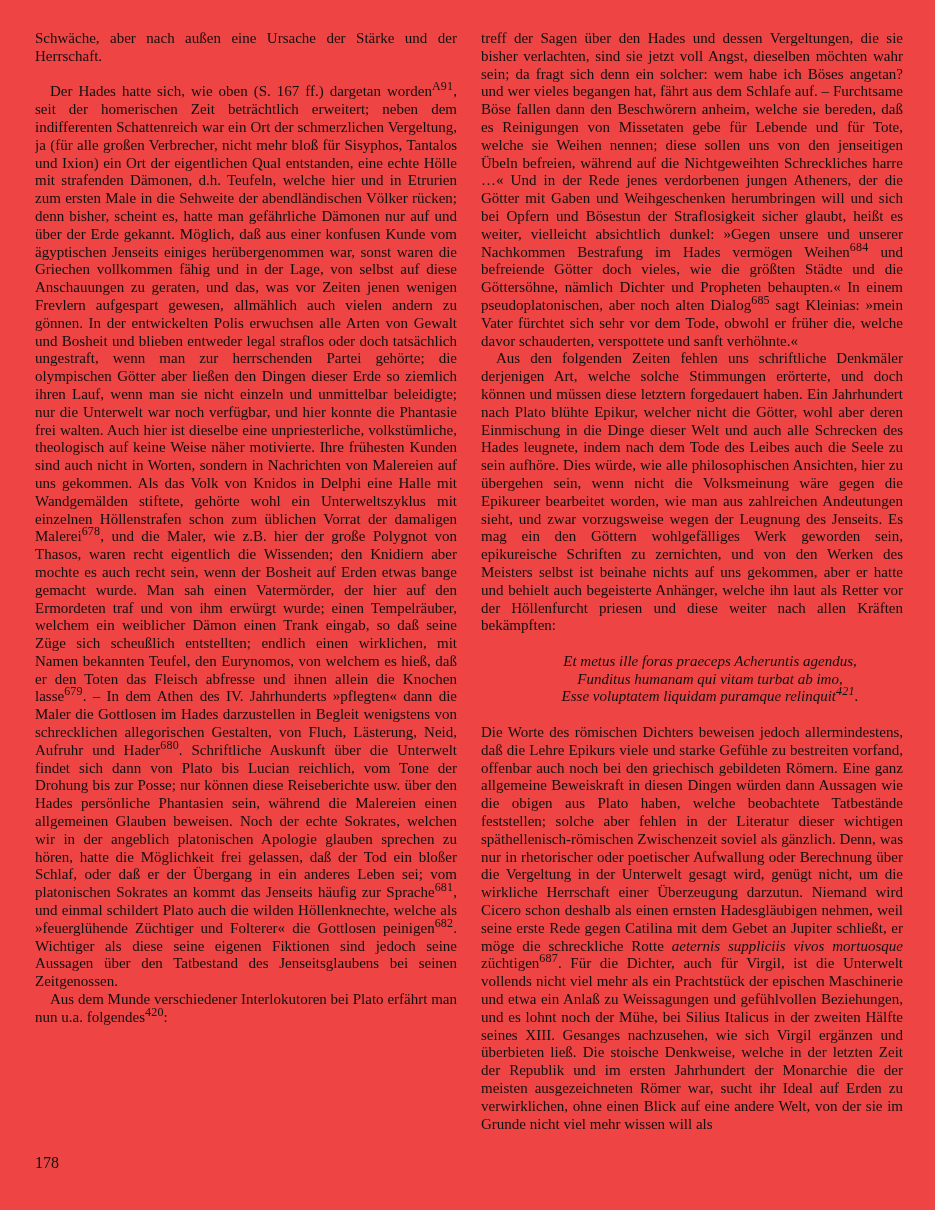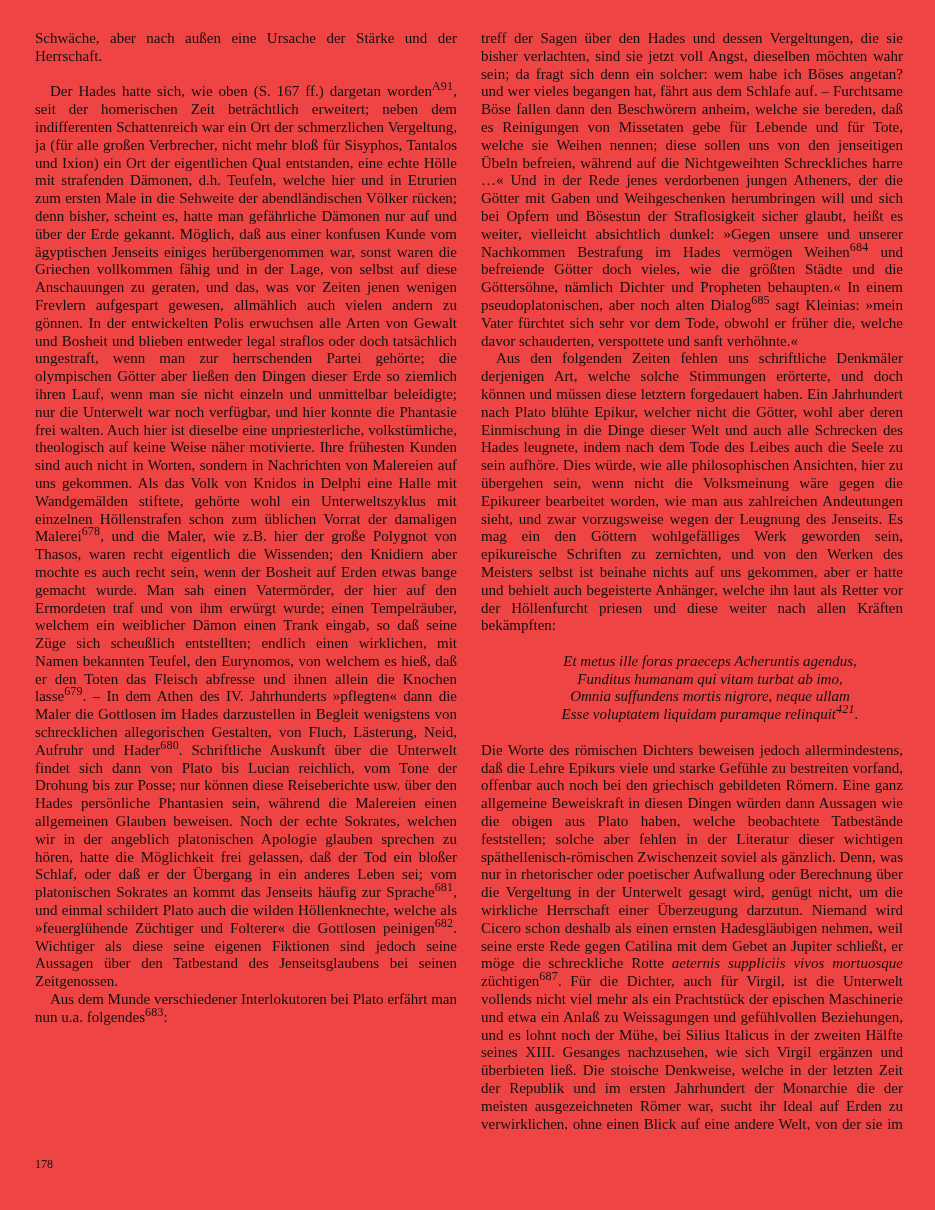--- a/index.html
+++ b/index.html
@@ -50,42 +50,41 @@
     font-style: italic;
     text-align: center;
   }
   .verse-line {
     white-space: nowrap;
   }
   .page-number {
     position: absolute;
     left: 35px;
     bottom: 38px;
-    font-size: 12px;
+    font-size: 16px;
     text-align: right;
   }
   i { font-style: italic; }
 </style>
 </head>
 <body>
 
 <div class="page">
   <div class="columns">
     <div class="column" id="col-left">
         <p class="para">Schwäche, aber nach außen eine Ursache der Stärke und der Herrschaft.</p>
         <div class="spacer"></div>
         <p class="para indent">Der Hades hatte sich, wie oben (S. 167 ff.) dargetan worden<sup>A91</sup>, seit der homerischen Zeit beträchtlich erweitert; neben dem indifferenten Schattenreich war ein Ort der schmerzlichen Vergeltung, ja (für alle großen Verbrecher, nicht mehr bloß für Sisyphos, Tantalos und Ixion) ein Ort der eigentlichen Qual entstanden, eine echte Hölle mit strafenden Dämonen, d.h. Teufeln, welche hier und in Etrurien zum ersten Male in die Sehweite der abendländischen Völker rücken; denn bisher, scheint es, hatte man gefährliche Dämonen nur auf und über der Erde gekannt. Möglich, daß aus einer konfusen Kunde vom ägyptischen Jenseits einiges herübergenommen war, sonst waren die Griechen vollkommen fähig und in der Lage, von selbst auf diese Anschauungen zu geraten, und das, was vor Zeiten jenen wenigen Frevlern aufgespart gewesen, allmählich auch vielen andern zu gönnen. In der entwickelten Polis erwuchsen alle Arten von Gewalt und Bosheit und blieben entweder legal straflos oder doch tatsächlich ungestraft, wenn man zur herrschenden Partei gehörte; die olympischen Götter aber ließen den Dingen dieser Erde so ziemlich ihren Lauf, wenn man sie nicht einzeln und unmittelbar beleidigte; nur die Unterwelt war noch verfügbar, und hier konnte die Phantasie frei walten. Auch hier ist dieselbe eine unpriesterliche, volkstümliche, theologisch auf keine Weise näher motivierte. Ihre frühesten Kunden sind auch nicht in Worten, sondern in Nachrichten von Malereien auf uns gekommen. Als das Volk von Knidos in Delphi eine Halle mit Wandgemälden stiftete, gehörte wohl ein Unterweltszyklus mit einzelnen Höllenstrafen schon zum üblichen Vorrat der damaligen Malerei<sup>678</sup>, und die Maler, wie z.B. hier der große Polygnot von Thasos, waren recht eigentlich die Wissenden; den Knidiern aber mochte es auch recht sein, wenn der Bosheit auf Erden etwas bange gemacht wurde. Man sah einen Vatermörder, der hier auf den Ermordeten traf und von ihm erwürgt wurde; einen Tempelräuber, welchem ein weiblicher Dämon einen Trank eingab, so daß seine Züge sich scheußlich entstellten; endlich einen wirklichen, mit Namen bekannten Teufel, den Eurynomos, von welchem es hieß, daß er den Toten das Fleisch abfresse und ihnen allein die Knochen lasse<sup>679</sup>. – In dem Athen des IV. Jahrhunderts »pflegten« dann die Maler die Gottlosen im Hades darzustellen in Begleit wenigstens von schrecklichen allegorischen Gestalten, von Fluch, Lästerung, Neid, Aufruhr und Hader<sup>680</sup>. Schriftliche Auskunft über die Unterwelt findet sich dann von Plato bis Lucian reichlich, vom Tone der Drohung bis zur Posse; nur können diese Reiseberichte usw. über den Hades persönliche Phantasien sein, während die Malereien einen allgemeinen Glauben beweisen. Noch der echte Sokrates, welchen wir in der angeblich platonischen Apologie glauben sprechen zu hören, hatte die Möglichkeit frei gelassen, daß der Tod ein bloßer Schlaf, oder daß er der Übergang in ein anderes Leben sei; vom platonischen Sokrates an kommt das Jenseits häufig zur Sprache<sup>681</sup>, und einmal schildert Plato auch die wilden Höllenknechte, welche als »feuerglühende Züchtiger und Folterer« die Gottlosen peinigen<sup>682</sup>. Wichtiger als diese seine eigenen Fiktionen sind jedoch seine Aussagen über den Tatbestand des Jenseitsglaubens bei seinen Zeitgenossen.</p>
-        <p class="para indent">Aus dem Munde verschiedener Interlokutoren bei Plato erfährt man nun u.a. folgendes<sup>683</sup>:</p>
+        <p class="para indent">Aus dem Munde verschiedener Interlokutoren bei Plato erfährt man nun u.a. folgendes<sup>420</sup>:</p>
       </div>
     <div class="column" id="col-right">
         <p class="para">treff der Sagen über den Hades und dessen Vergeltungen, die sie bisher verlachten, sind sie jetzt voll Angst, dieselben möchten wahr sein; da fragt sich denn ein solcher: wem habe ich Böses angetan? und wer vieles begangen hat, fährt aus dem Schlafe auf. – Furchtsame Böse fallen dann den Beschwörern anheim, welche sie bereden, daß es Reinigungen von Missetaten gebe für Lebende und für Tote, welche sie Weihen nennen; diese sollen uns von den jenseitigen Übeln befreien, während auf die Nichtgeweihten Schreckliches harre …« Und in der Rede jenes verdorbenen jungen Atheners, der die Götter mit Gaben und Weihgeschenken herumbringen will und sich bei Opfern und Bösestun der Straflosigkeit sicher glaubt, heißt es weiter, vielleicht absichtlich dunkel: »Gegen unsere und unserer Nachkommen Bestrafung im Hades vermögen Weihen<sup>684</sup> und befreiende Götter doch vieles, wie die größten Städte und die Göttersöhne, nämlich Dichter und Propheten behaupten.« In einem pseudoplatonischen, aber noch alten Dialog<sup>685</sup> sagt Kleinias: »mein Vater fürchtet sich sehr vor dem Tode, obwohl er früher die, welche davor schauderten, verspottete und sanft verhöhnte.«</p>
         <p class="para indent">Aus den folgenden Zeiten fehlen uns schriftliche Denkmäler derjenigen Art, welche solche Stimmungen erörterte, und doch können und müssen diese letztern forgedauert haben. Ein Jahrhundert nach Plato blühte Epikur, welcher nicht die Götter, wohl aber deren Einmischung in die Dinge dieser Welt und auch alle Schrecken des Hades leugnete, indem nach dem Tode des Leibes auch die Seele zu sein aufhöre. Dies würde, wie alle philosophischen Ansichten, hier zu übergehen sein, wenn nicht die Volksmeinung wäre gegen die Epikureer bearbeitet worden, wie man aus zahlreichen Andeutungen sieht, und zwar vorzugsweise wegen der Leugnung des Jenseits. Es mag ein den Göttern wohlgefälliges Werk geworden sein, epikureische Schriften zu zernichten, und von den Werken des Meisters selbst ist beinahe nichts auf uns gekommen, aber er hatte und behielt auch begeisterte Anhänger, welche ihn laut als Retter vor der Höllenfurcht priesen und diese weiter nach allen Kräften bekämpften:</p>
         <div class="verse">
           <div class="verse-line">Et metus ille foras praeceps Acheruntis agendus,</div>
           <div class="verse-line">Funditus humanam qui vitam turbat ab imo,</div>
-          <div class="verse-line">Omnia suffundens mortis nigrore, neque ullam</div>
           <div class="verse-line">Esse voluptatem liquidam puramque relinquit<sup>421</sup>.</div>
         </div>
         <p class="para">Die Worte des römischen Dichters beweisen jedoch allermindestens, daß die Lehre Epikurs viele und starke Gefühle zu bestreiten vorfand, offenbar auch noch bei den griechisch gebildeten Römern. Eine ganz allgemeine Beweiskraft in diesen Dingen würden dann Aussagen wie die obigen aus Plato haben, welche beobachtete Tatbestände feststellen; solche aber fehlen in der Literatur dieser wichtigen späthellenisch-römischen Zwischenzeit soviel als gänzlich. Denn, was nur in rhetorischer oder poetischer Aufwallung oder Berechnung über die Vergeltung in der Unterwelt gesagt wird, genügt nicht, um die wirkliche Herrschaft einer Überzeugung darzutun. Niemand wird Cicero schon deshalb als einen ernsten Hadesgläubigen nehmen, weil seine erste Rede gegen Catilina mit dem Gebet an Jupiter schließt, er möge die schreckliche Rotte <i>aeternis suppliciis vivos mortuosque</i> züchtigen<sup>687</sup>. Für die Dichter, auch für Virgil, ist die Unterwelt vollends nicht viel mehr als ein Prachtstück der epischen Maschinerie und etwa ein Anlaß zu Weissagungen und gefühlvollen Beziehungen, und es lohnt noch der Mühe, bei Silius Italicus in der zweiten Hälfte seines XIII. Gesanges nachzusehen, wie sich Virgil ergänzen und überbieten ließ. Die stoische Denkweise, welche in der letzten Zeit der Republik und im ersten Jahrhundert der Monarchie die der meisten ausgezeichneten Römer war, sucht ihr Ideal auf Erden zu verwirklichen, ohne einen Blick auf eine andere Welt, von der sie im Grunde nicht viel mehr wissen will als</p>
       </div>
   </div>
   <div class="page-number">178</div>
 </div>
 
 </body></html>

